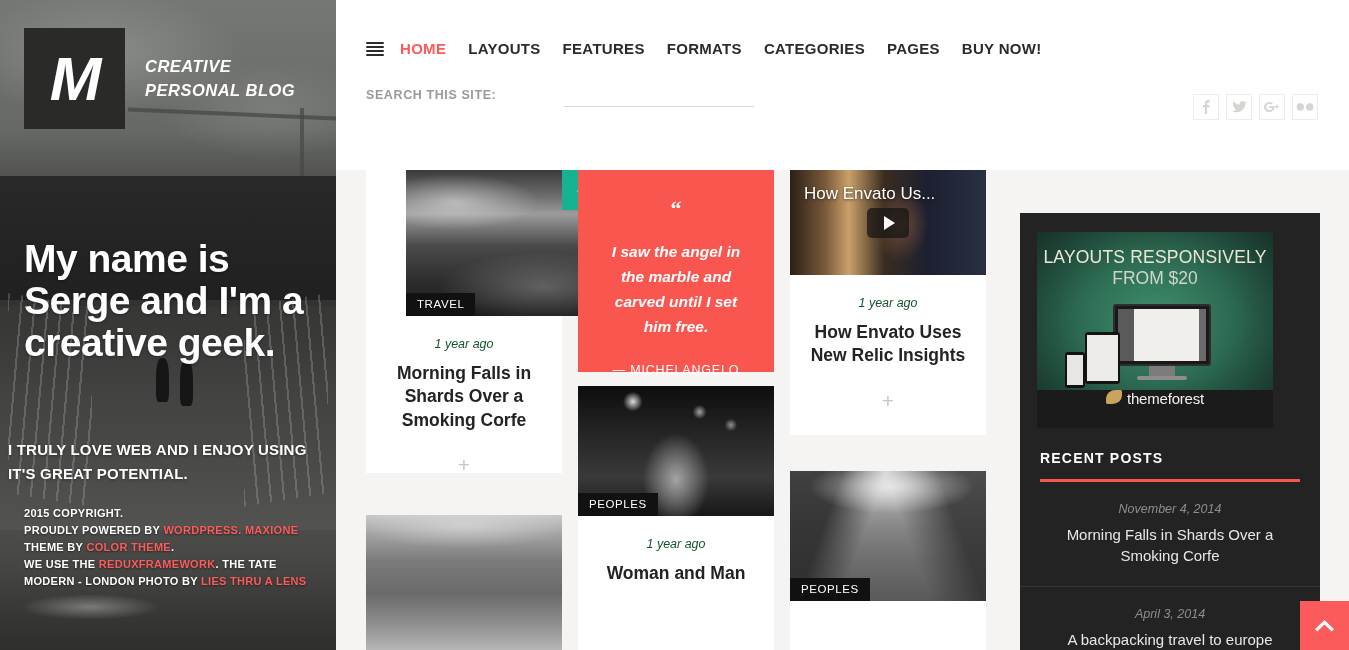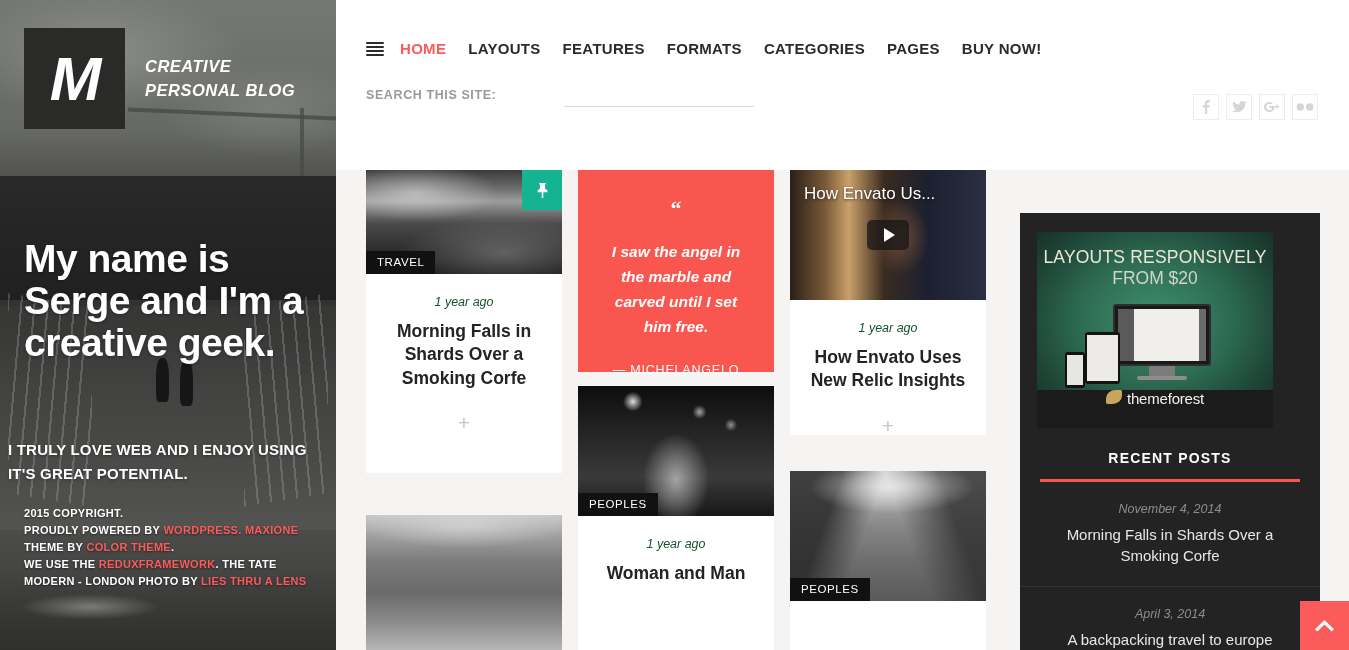--- a/index.html
+++ b/index.html
@@ -286,21 +286,21 @@
   .ad-phone i { position:absolute; inset:3px 2px; background:#e7e6e3; display:block; }
   .ad-foot {
     position:absolute; left:0; right:0; bottom:0; height:38px;
     background:#1b1b1b; display:flex; align-items:flex-start; justify-content:center; gap:5px;
   }
   .tf-leaf { width:16px; height:14px; background:#caa45a;
      border-radius:60% 10% 60% 10%; display:inline-block; }
   .tf-name { color:#f2f1ee; font-size:15px; letter-spacing:-.2px; }
 
   .widget-title {
-    margin:22px 20px 0 20px; text-align:center;
+    margin:22px 20px 0 20px; text-align:left;
     color:#fff; font-size:14px; font-weight:bold; letter-spacing:1.2px;
     text-transform:uppercase; padding-bottom:13px;
     border-bottom:3px solid #f9564f;
   }
   .rp-item { padding:20px 22px 19px 22px; text-align:center; border-bottom:1px solid #343434; }
   .rp-date { font-size:12.5px; color:#8e8d8a; font-style:italic; margin-bottom:8px; }
   .rp-title { font-size:15px; color:#e8e7e4; line-height:1.42; }
 
   .scroll-top {
     position:absolute; right:0; bottom:0; width:49px; height:49px;
@@ -396,21 +396,21 @@
             <circle cx="13.7" cy="4" r="3.7"></circle>
           </svg>
       </div>
     </div>
   </header>
 
   <main class="content">
     <div class="grid">
 
       <article class="card" style="left:30px; top:0; width:196px; height:303px;">
-        <div class="card-thumb" style="height:104px;">
+        <div class="card-thumb" style="height:146px;margin-left:40px;">
           <div class="img-corfe"></div>
           <div class="pin-badge">
             <svg width="13" height="15" viewBox="0 0 13 15" fill="#fff">
                 <path d="M9.8 0H3.2v1.6h.8v3.9L1.6 7.6v1.6h4.1V15h1.6V9.2h4.1V7.6L9 5.5V1.6h.8z"></path>
               </svg>
           </div>
           <div class="cat-badge">TRAVEL</div>
         </div>
         <div class="card-body">
           <div class="card-date">1 year ago</div>
@@ -436,21 +436,21 @@
           <div class="img-peoples"></div>
           <div class="cat-badge">PEOPLES</div>
         </div>
         <div class="card-body">
           <div class="card-date">1 year ago</div>
           <h2 class="card-title">Woman and Man</h2>
         </div>
       </article>
 
       <article class="card" style="left:454px; top:0; width:196px; height:265px;">
-        <div class="card-thumb" style="height:130px;">
+        <div class="card-thumb" style="height:105px;">
           <div class="img-video"></div>
           <div class="video-title">How Envato Us...</div>
           <div class="play-btn"></div>
         </div>
         <div class="card-body">
           <div class="card-date">1 year ago</div>
           <h2 class="card-title">How Envato Uses New Relic Insights</h2>
         </div>
         <div class="card-plus">+</div>
       </article>

